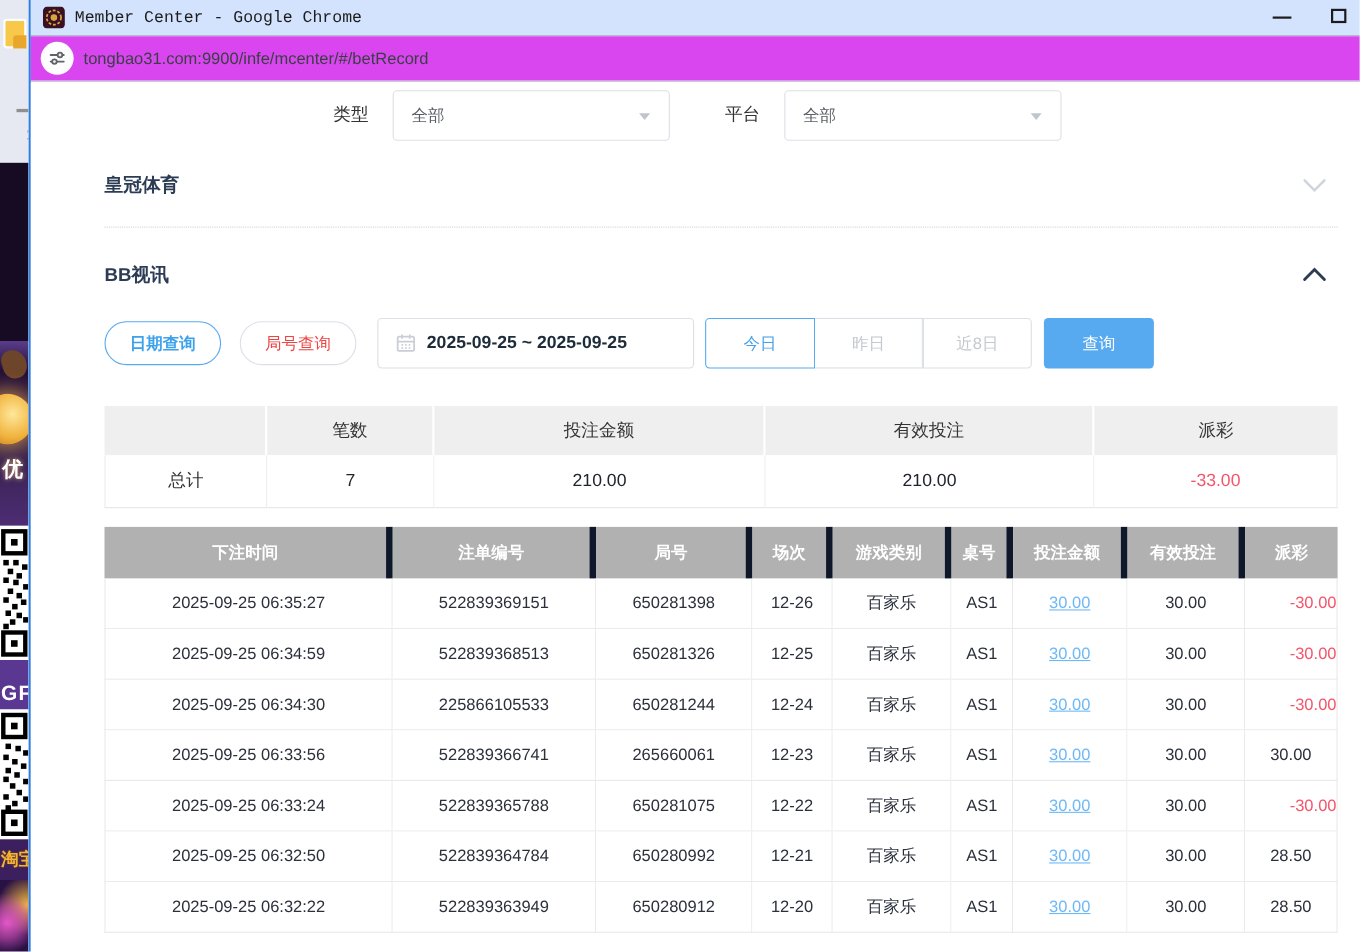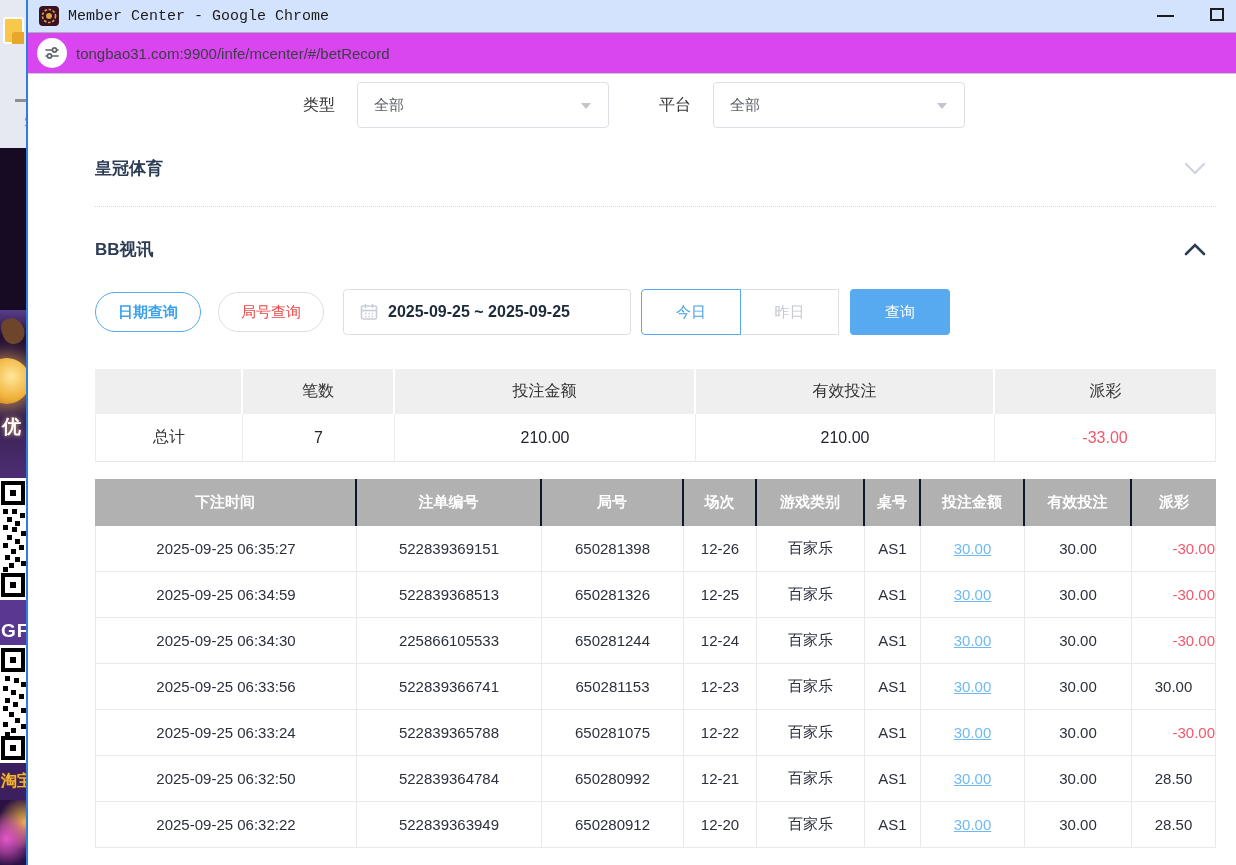--- a/index.html
+++ b/index.html
@@ -106,21 +106,21 @@
   .sum-table{position:absolute;left:67px;top:294px;width:1121px;}
   .sum-table th{background:#efefef;height:45px;font-size:16px;font-weight:400;color:#333;
       text-align:center;border-right:2px solid #fff;}
   .sum-table th:last-child{border-right:none;}
   .sum-table td{height:48px;font-size:16px;color:#20242f;text-align:center;background:#fff;
       border-bottom:1px solid #e6e6e6;border-right:1px solid #ececec;}
   .sum-table td:first-child{border-left:1px solid #ececec;color:#333;}
 
   .det-table{position:absolute;left:67px;top:404px;width:1121px;}
   .det-table th{background:var(--head-grey);color:#fff;font-size:15px;font-weight:bold;height:47px;
-      text-align:center;border-right:2px solid #0f172a;}
+      text-align:center;border-right:6px solid #0f172a;}
   .det-table th:last-child{border-right:none;}
   .det-table td{height:46px;background:#fff;font-size:15px;color:#2b303b;text-align:center;
       border-bottom:1px solid #e9e9e9;border-right:1px solid #e9e9e9;}
   .det-table td:first-child{border-left:1px solid #e9e9e9;}
   .det-table td.link{color:var(--link);text-decoration:underline;cursor:pointer;}
   .det-table td.neg{color:var(--neg);text-align:right;}
 </style>
 </head>
 <body>
 
@@ -267,20 +267,21 @@
           <line x1="12.5" y1="1" x2="12.5" y2="5"></line>
           <line x1="1.5" y1="7.5" x2="16.5" y2="7.5"></line>
           <line x1="5" y1="10.5" x2="13" y2="10.5" stroke-dasharray="1.5 1.8"></line>
           <line x1="5" y1="13.5" x2="13" y2="13.5" stroke-dasharray="1.5 1.8"></line>
         </svg>
         <span class="date-text">2025-09-25 ~ 2025-09-25</span>
       </div>
       <div class="btn-group">
         <div class="group-btn gb-today">今日</div>
         <div class="group-btn gb-yesterday">昨日</div>
+        <div class="group-btn gb-last8">近8日</div>
       </div>
       <button class="search-btn">查询</button>
     </div>
 
     <table class="sum-table">
       <colgroup>
         <col style="width:148px">
           <col style="width:152px">
           <col style="width:301px">
         <col style="width:299px">
@@ -361,21 +362,21 @@
             <td>12-24</td>
             <td>百家乐</td>
             <td>AS1</td>
             <td class="link">30.00</td>
             <td>30.00</td>
             <td class="neg">-30.00</td>
           </tr>
           <tr>
             <td>2025-09-25 06:33:56</td>
             <td>522839366741</td>
-            <td>650281153</td>
+            <td>265660061</td>
             <td>12-23</td>
             <td>百家乐</td>
             <td>AS1</td>
             <td class="link">30.00</td>
             <td>30.00</td>
             <td>30.00</td>
           </tr>
           <tr>
             <td>2025-09-25 06:33:24</td>
             <td>522839365788</td>

